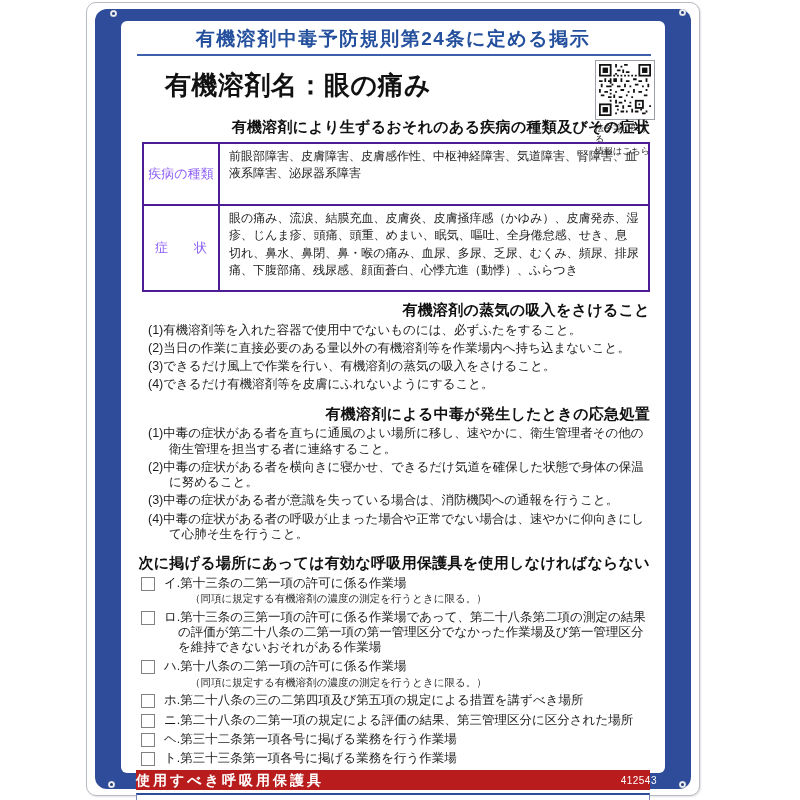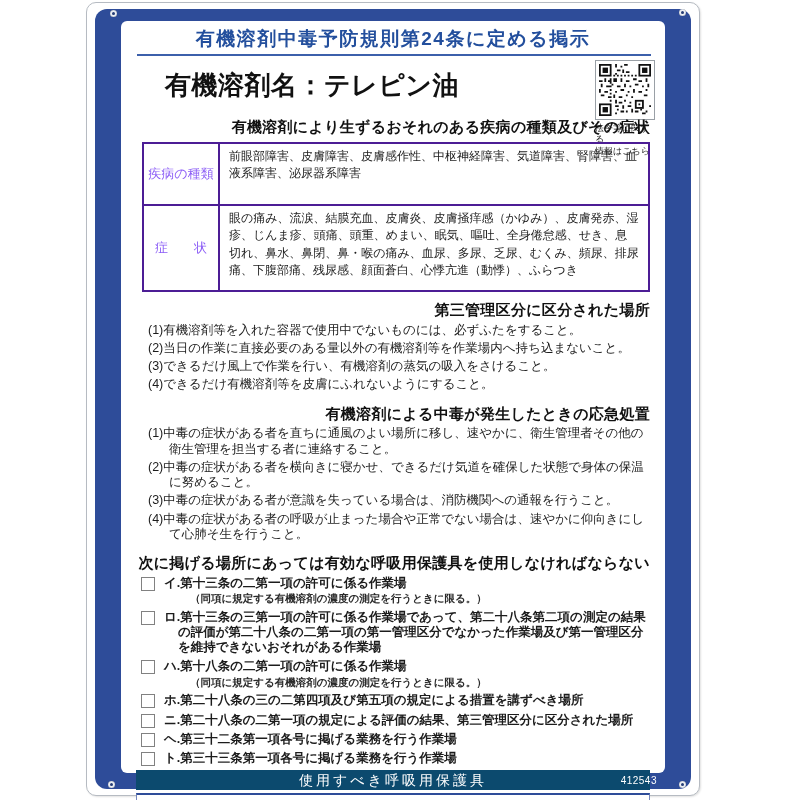--- a/index.html
+++ b/index.html
@@ -28,39 +28,39 @@
 
   table.disease{border-collapse:collapse;width:calc(100% - 6px);margin:2px 0 0 6px;table-layout:fixed;}
   table.disease td{border:2px solid #4c1d95;}
   td.dlabel{width:76px;text-align:center;vertical-align:middle;font-size:13px;color:#8b5cf6;}
   td.dval{font-size:12px;line-height:1.45;padding:4px 9px;vertical-align:top;color:#1c1c1c;}
   tr.r1 td{height:52px;} tr.r2 td{height:76px;}
 
   .item{font-size:12.5px;line-height:1.22;margin:0 0 3px 12px;padding-left:21px;text-indent:-21px;color:#1c1c1c;}
   .chk-item{display:flex;margin:0 0 4px 5px;}
   .cbx{flex:0 0 auto;width:12px;height:12px;border:1.5px solid #818181;background:#fff;margin:1px 9px 0 0;}
-  .chk-text{font-size:12.5px;line-height:1.22;padding-left:14px;text-indent:-14px;font-weight:bold;}
+  .chk-text{font-size:12.5px;line-height:1.22;padding-left:14px;text-indent:-14px;}
   .chk-note{font-size:10.5px;line-height:1.3;color:#2a2a2a;text-indent:0;padding-left:12px;margin-top:1px;}
 
-  .banner{margin-top:auto;background:#0c4a6e;color:#fff;text-align:center;font-size:14px;font-weight:normal;
+  .banner{margin-top:auto;background:#b91c1c;color:#fff;font-size:14px;font-weight:bold;
           height:20px;line-height:20px;letter-spacing:3px;}
   .eqbox{margin-top:3px;border:1px solid #7487bd;border-top:2px solid #2e4c99;background:#fff;
          padding:7px 10px 7px 24px;display:flex;flex-direction:column;gap:4px;}
 </style>
 </head>
 <body>
 
 <div class="canvas">
   <div class="sign">
     <div class="frame">
       <div class="panel">
 
         <div class="hdr">有機溶剤中毒予防規則第24条に定める掲示</div>
         <div class="rule"></div>
-        <div class="title">有機溶剤名：テレピン油</div>
+        <div class="title">有機溶剤名：眼の痛み</div>
 
         <div class="qr">
           <div class="qr-box">
             <svg width="52" height="52" viewBox="0 0 29 29" xmlns="http://www.w3.org/2000/svg">
               <g fill="#111">
                 <rect x="0" y="0" width="7" height="7"></rect>
                   <rect x="22" y="0" width="7" height="7"></rect>
                   <rect x="0" y="22" width="7" height="7"></rect>
               </g>
               <g fill="#fff">
@@ -108,21 +108,21 @@
               <td class="dlabel">疾病の種類</td>
               <td class="dval">前眼部障害、皮膚障害、皮膚感作性、中枢神経障害、気道障害、腎障害、血液系障害、泌尿器系障害</td>
             </tr>
             <tr class="r2">
               <td class="dlabel">症　　状</td>
               <td class="dval">眼の痛み、流涙、結膜充血、皮膚炎、皮膚掻痒感（かゆみ）、皮膚発赤、湿疹、じんま疹、頭痛、頭重、めまい、眠気、嘔吐、全身倦怠感、せき、息切れ、鼻水、鼻閉、鼻・喉の痛み、血尿、多尿、乏尿、むくみ、頻尿、排尿痛、下腹部痛、残尿感、顔面蒼白、心悸亢進（動悸）、ふらつき</td>
             </tr>
           </tbody>
             </table>
 
-          <div class="sec-h">第三管理区分に区分された場所</div>
+          <div class="sec-h">有機溶剤の蒸気の吸入をさけること</div>
           <div class="item">(1)有機溶剤等を入れた容器で使用中でないものには、必ずふたをすること。</div>
           <div class="item">(2)当日の作業に直接必要のある量以外の有機溶剤等を作業場内へ持ち込まないこと。</div>
           <div class="item">(3)できるだけ風上で作業を行い、有機溶剤の蒸気の吸入をさけること。</div>
           <div class="item">(4)できるだけ有機溶剤等を皮膚にふれないようにすること。</div>
 
           <div class="sec-h">有機溶剤による中毒が発生したときの応急処置</div>
           <div class="item">(1)中毒の症状がある者を直ちに通風のよい場所に移し、速やかに、衛生管理者その他の衛生管理を担当する者に連絡すること。</div>
           <div class="item">(2)中毒の症状がある者を横向きに寝かせ、できるだけ気道を確保した状態で身体の保温に努めること。</div>
           <div class="item">(3)中毒の症状がある者が意識を失っている場合は、消防機関への通報を行うこと。</div>
           <div class="item">(4)中毒の症状がある者の呼吸が止まった場合や正常でない場合は、速やかに仰向きにして心肺そ生を行うこと。</div>

